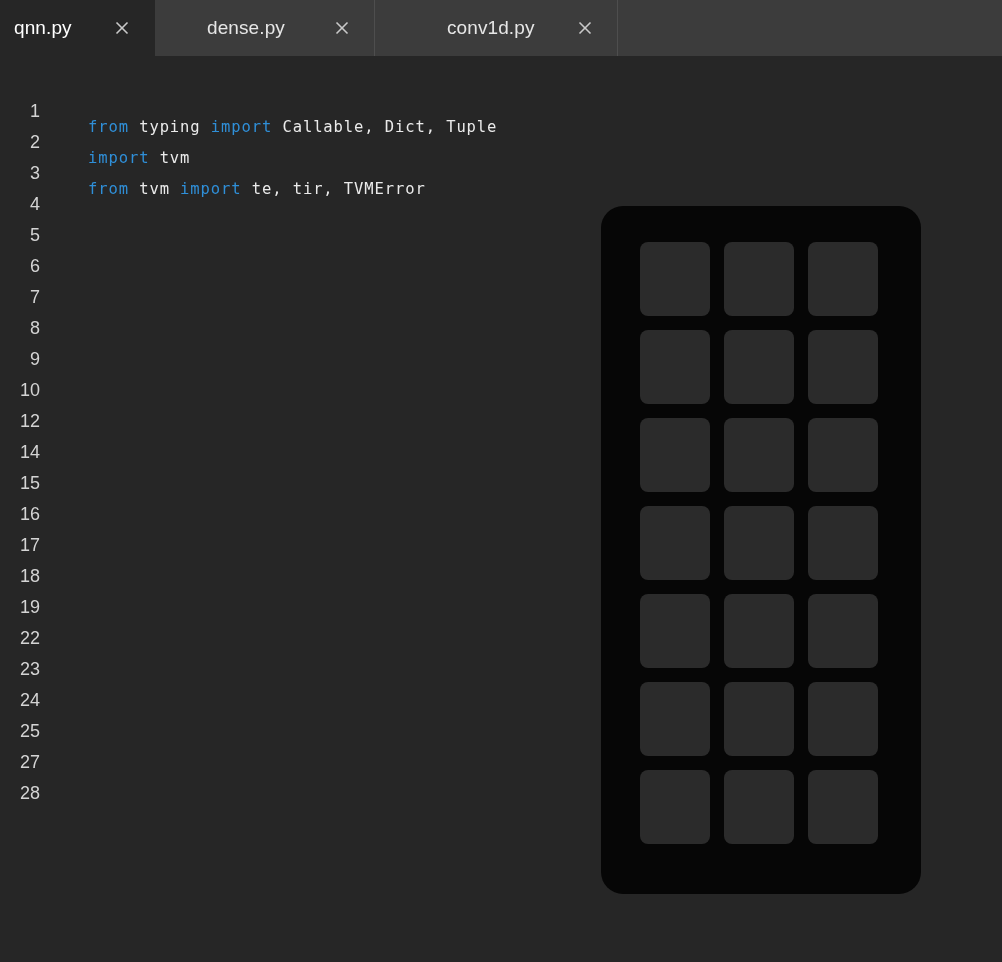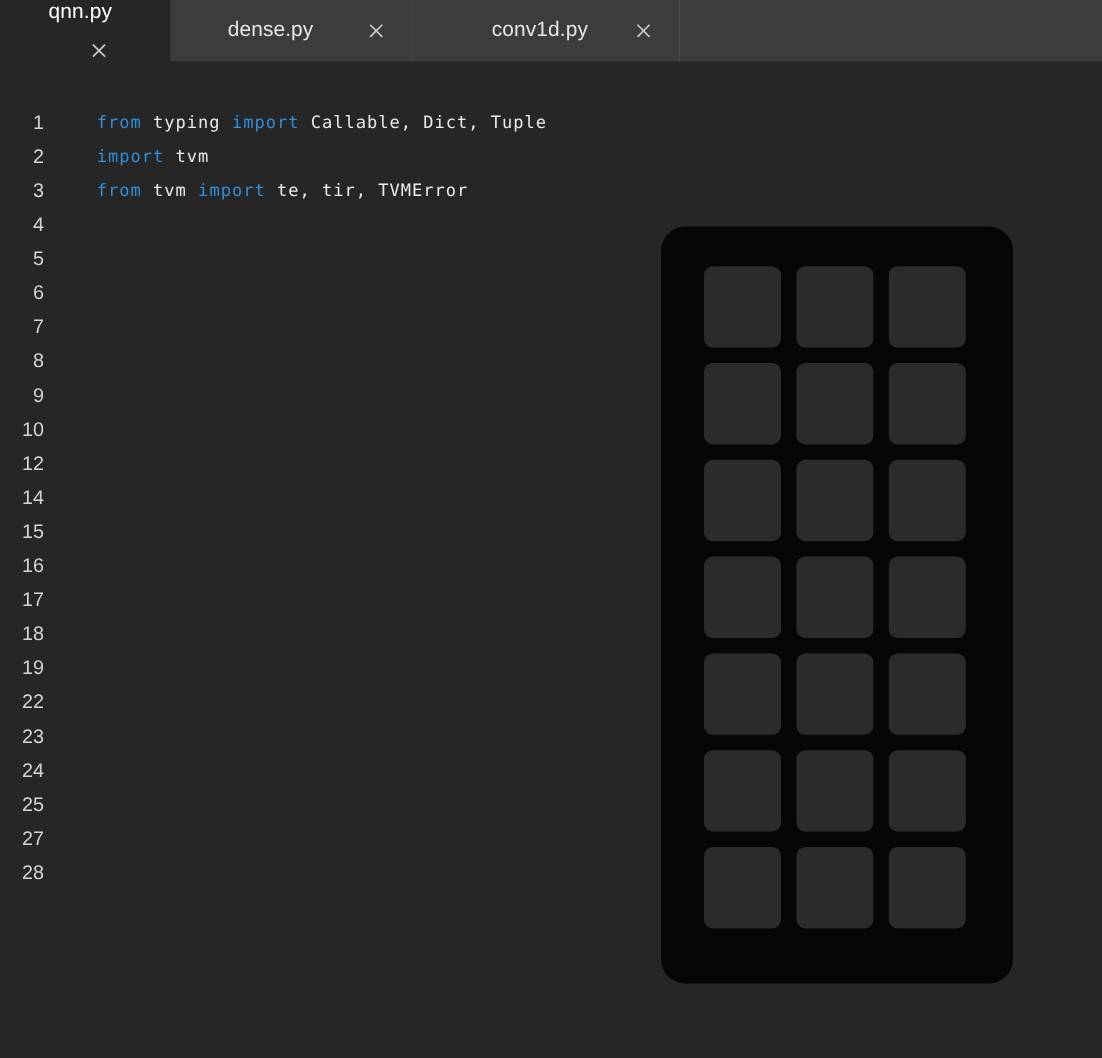--- a/index.html
+++ b/index.html
@@ -69,21 +69,21 @@
     height: 20px;
     display: inline-flex;
     align-items: center;
     justify-content: center;
     color: #c9c9c9;
     flex: 0 0 auto;
     cursor: pointer;
   }
   .tab-close svg { display: block; }
 
-  .tab-1 { width: 155px; flex-direction: column; }
+  .tab-1 { width: 155px; }
   .tab-2 { width: 220px; }
   .tab-2 .tab-label { margin-left: 38px; }
   .tab-3 { width: 243px; }
   .tab-3 .tab-label { margin-left: 58px; }
 
   .tab-filler {
     flex: 1 1 auto;
     background: #3c3c3c;
   }
 
@@ -117,21 +117,21 @@
     text-align: right;
     color: #d4d4d4;
     font-family: "Liberation Sans", sans-serif;
     font-size: 18px;
     line-height: 31px;
     user-select: none;
   }
   .code-text {
     position: absolute;
     left: 88px;
-    top: 0;
+    top: 16px;
     font-family: "DejaVu Sans Mono", monospace;
     font-size: 15.5px;
     line-height: 31px;
     color: #e8e8e8;
     letter-spacing: 0.9px;
     white-space: pre;
   }
   .tok-kw { color: #2f8fd8; }
   .tok-plain { color: #eaeaea; }
 

